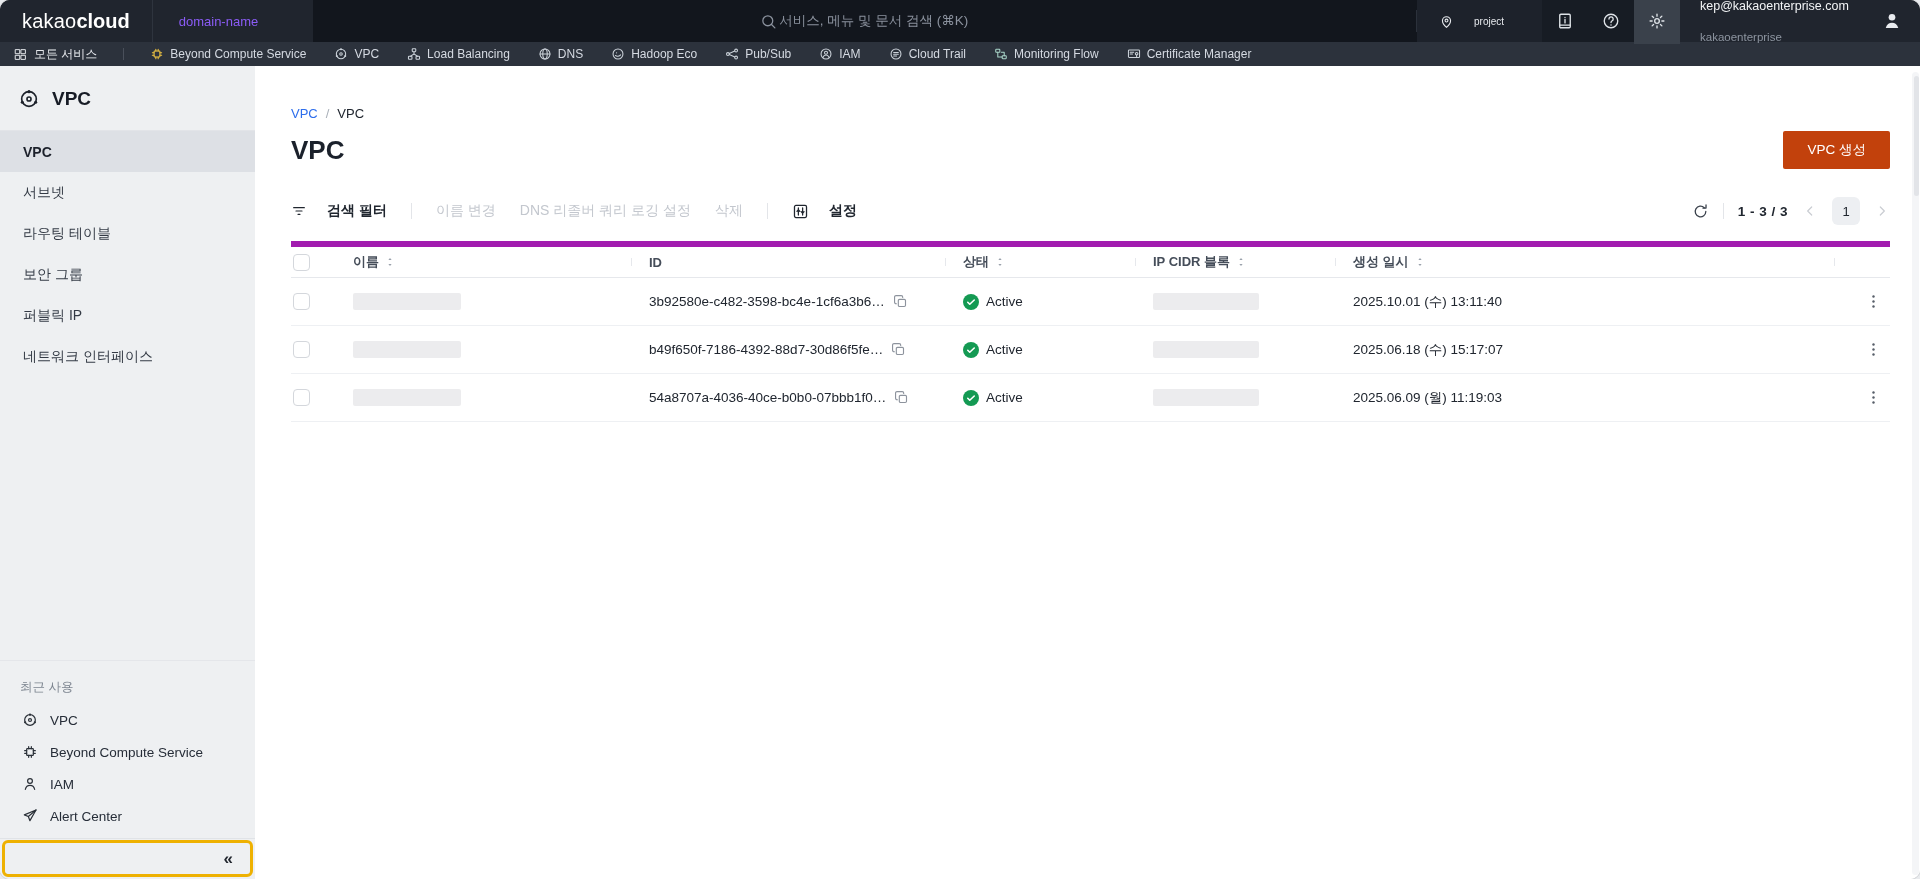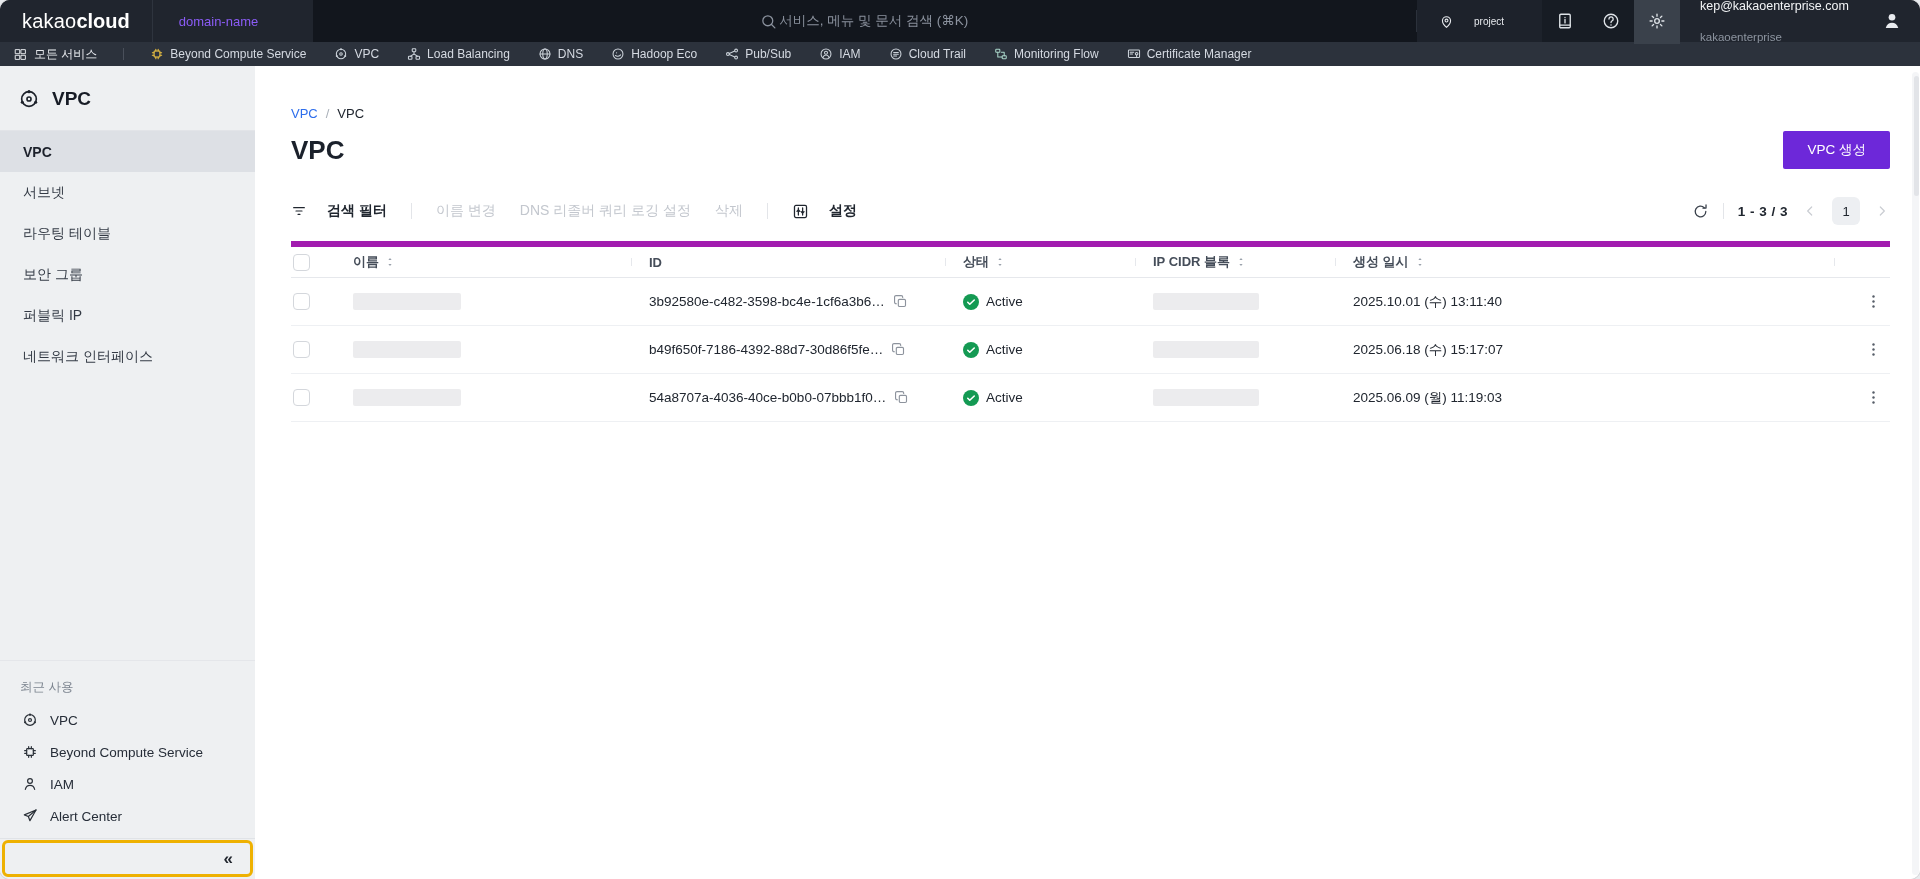--- a/index.html
+++ b/index.html
@@ -53,21 +53,21 @@
   .hl-box { position:absolute; left:2px; right:2px; top:1px; bottom:2px; border:3px solid #eeb102; border-radius:6px; pointer-events:none; }
 
   
   .main { flex:1; background:#fff; padding:0 30px 0 36px; overflow:hidden; position:relative; }
   .crumbs { padding-top:40px; display:flex; align-items:center; gap:8px; font-size:13px; }
   .crumb-link { color:#2e6eec; cursor:pointer; }
   .crumb-sep { color:#aab0b9; }
   .crumb-cur { color:#20262f; }
   .title-row { display:flex; align-items:center; justify-content:space-between; margin-top:10px; }
   .page-title { font-size:26px; font-weight:700; color:#1b212b; }
-  .create-btn { background:#6d28d9; color:#fff; border:none; font-size:13.5px; height:38px; padding:0 24px; border-radius:2px; cursor:pointer; font-family:inherit;margin-left:8px; }
+  .create-btn { background:#c2410c; color:#fff; border:none; font-size:13.5px; height:38px; padding:0 24px; border-radius:2px; cursor:pointer; font-family:inherit;margin-left:8px; }
 
   .toolbar { margin-top:28px; display:flex; align-items:center; }
   .tool-left { display:flex; align-items:center; gap:24px; }
   .tool-btn { display:flex; align-items:center; gap:20px; font-size:14px; color:#20262f; font-weight:600; cursor:pointer; background:none; border:none; font-family:inherit; }
   .tool-btn .ic { color:#20262f; }
   .tool-btn.disabled { color:#c3c7ce; font-weight:400; cursor:default; }
   .tdiv { width:1px; height:16px; background:#e3e5e9; }
   .tool-right { margin-left:auto; display:flex; align-items:center; gap:14px; }
   .refresh-btn { color:#39404b; cursor:pointer; display:flex; }
   .range-txt { font-size:13.5px; color:#20262f; font-weight:600; letter-spacing:.5px; }

